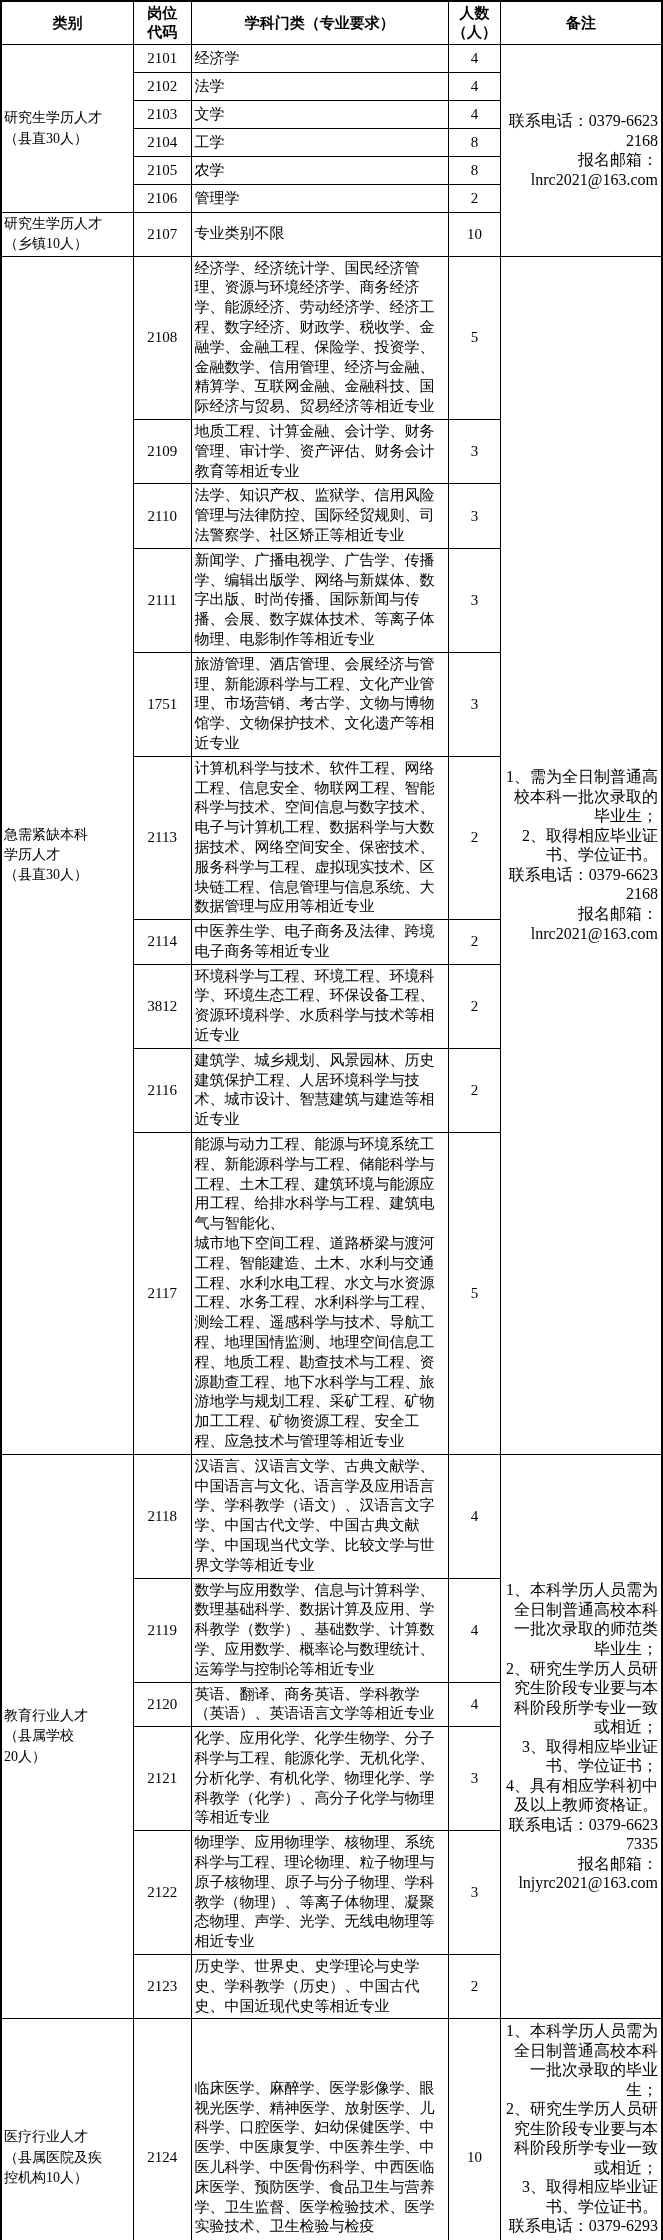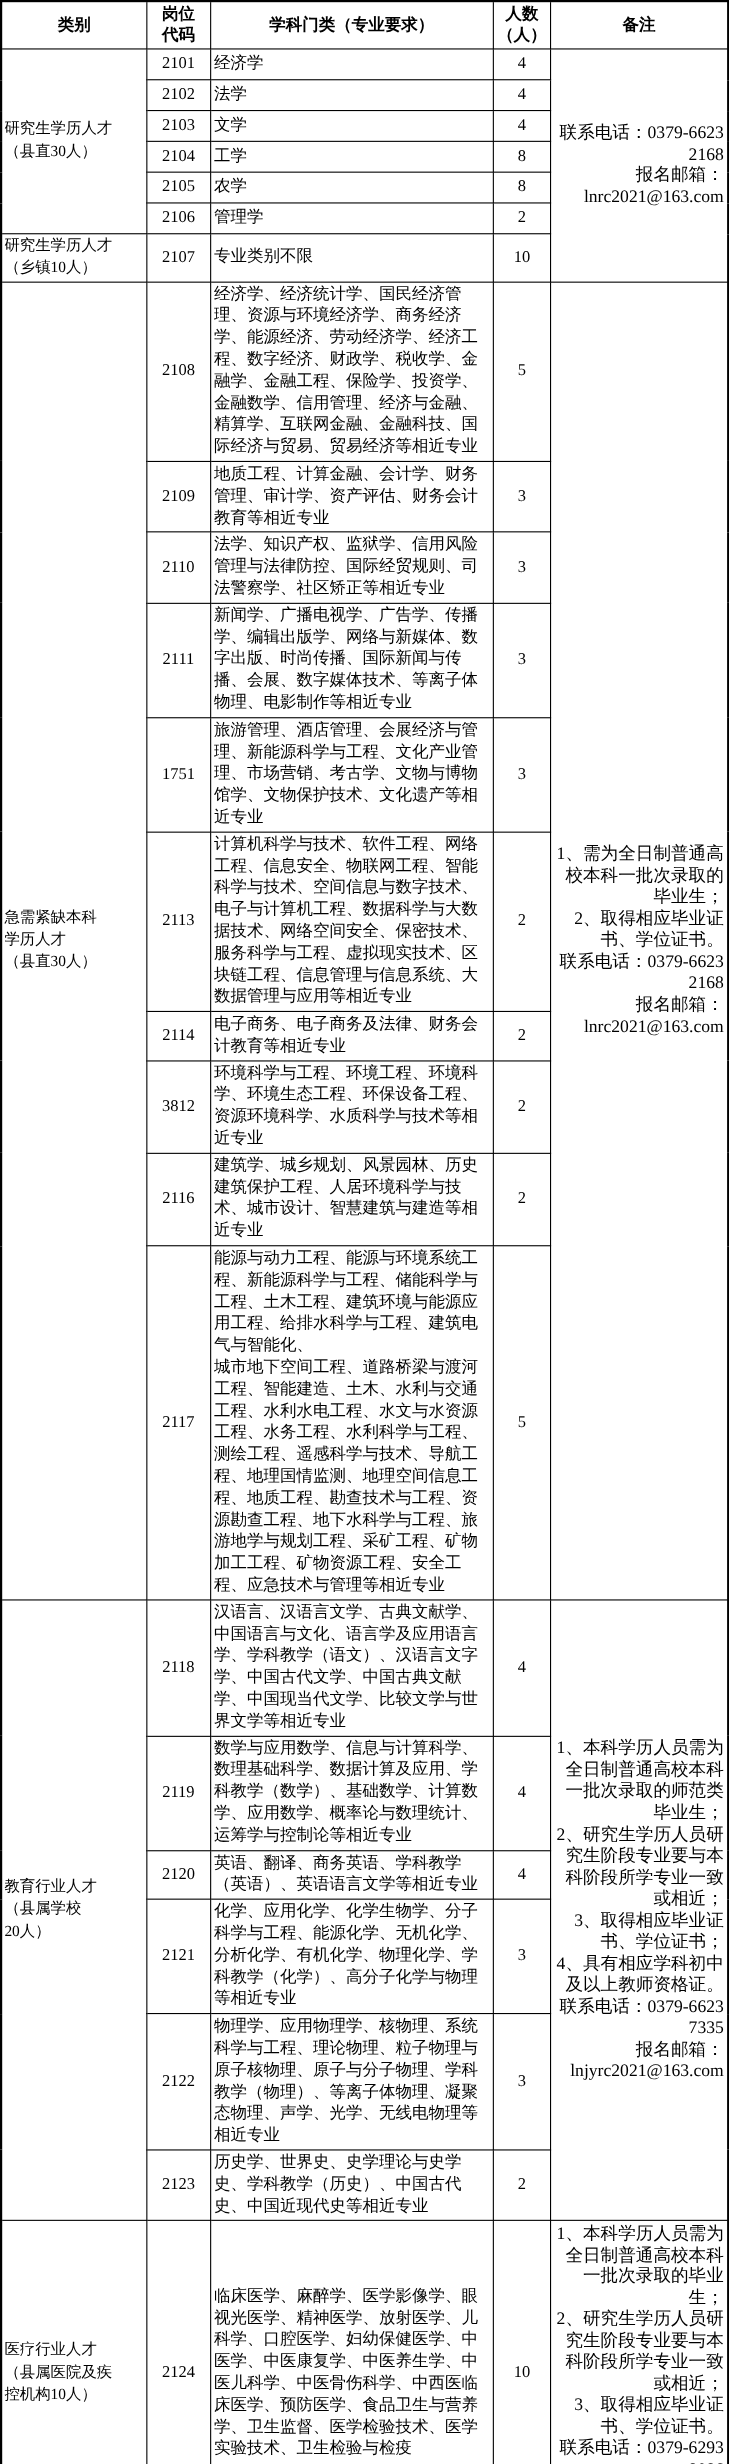--- a/index.html
+++ b/index.html
@@ -160,21 +160,21 @@
       <td class="subj">旅游管理、酒店管理、会展经济与管理、新能源科学与工程、文化产业管理、市场营销、考古学、文物与博物馆学、文物保护技术、文化遗产等相近专业</td>
       <td class="num">3</td>
     </tr>
     <tr>
       <td class="code">2113</td>
       <td class="subj">计算机科学与技术、软件工程、网络工程、信息安全、物联网工程、智能科学与技术、空间信息与数字技术、电子与计算机工程、数据科学与大数据技术、网络空间安全、保密技术、服务科学与工程、虚拟现实技术、区块链工程、信息管理与信息系统、大数据管理与应用等相近专业</td>
       <td class="num">2</td>
     </tr>
     <tr>
       <td class="code">2114</td>
-      <td class="subj">电子商务、电子商务及法律、财务会计教育等相近专业</td>
+      <td class="subj">中医养生学、电子商务及法律、跨境电子商务等相近专业</td>
       <td class="num">2</td>
     </tr>
     <tr>
       <td class="code">3812</td>
       <td class="subj">环境科学与工程、环境工程、环境科学、环境生态工程、环保设备工程、资源环境科学、水质科学与技术等相近专业</td>
       <td class="num">2</td>
     </tr>
     <tr>
       <td class="code">2116</td>
       <td class="subj">建筑学、城乡规划、风景园林、历史建筑保护工程、人居环境科学与技术、城市设计、智慧建筑与建造等相近专业</td>

